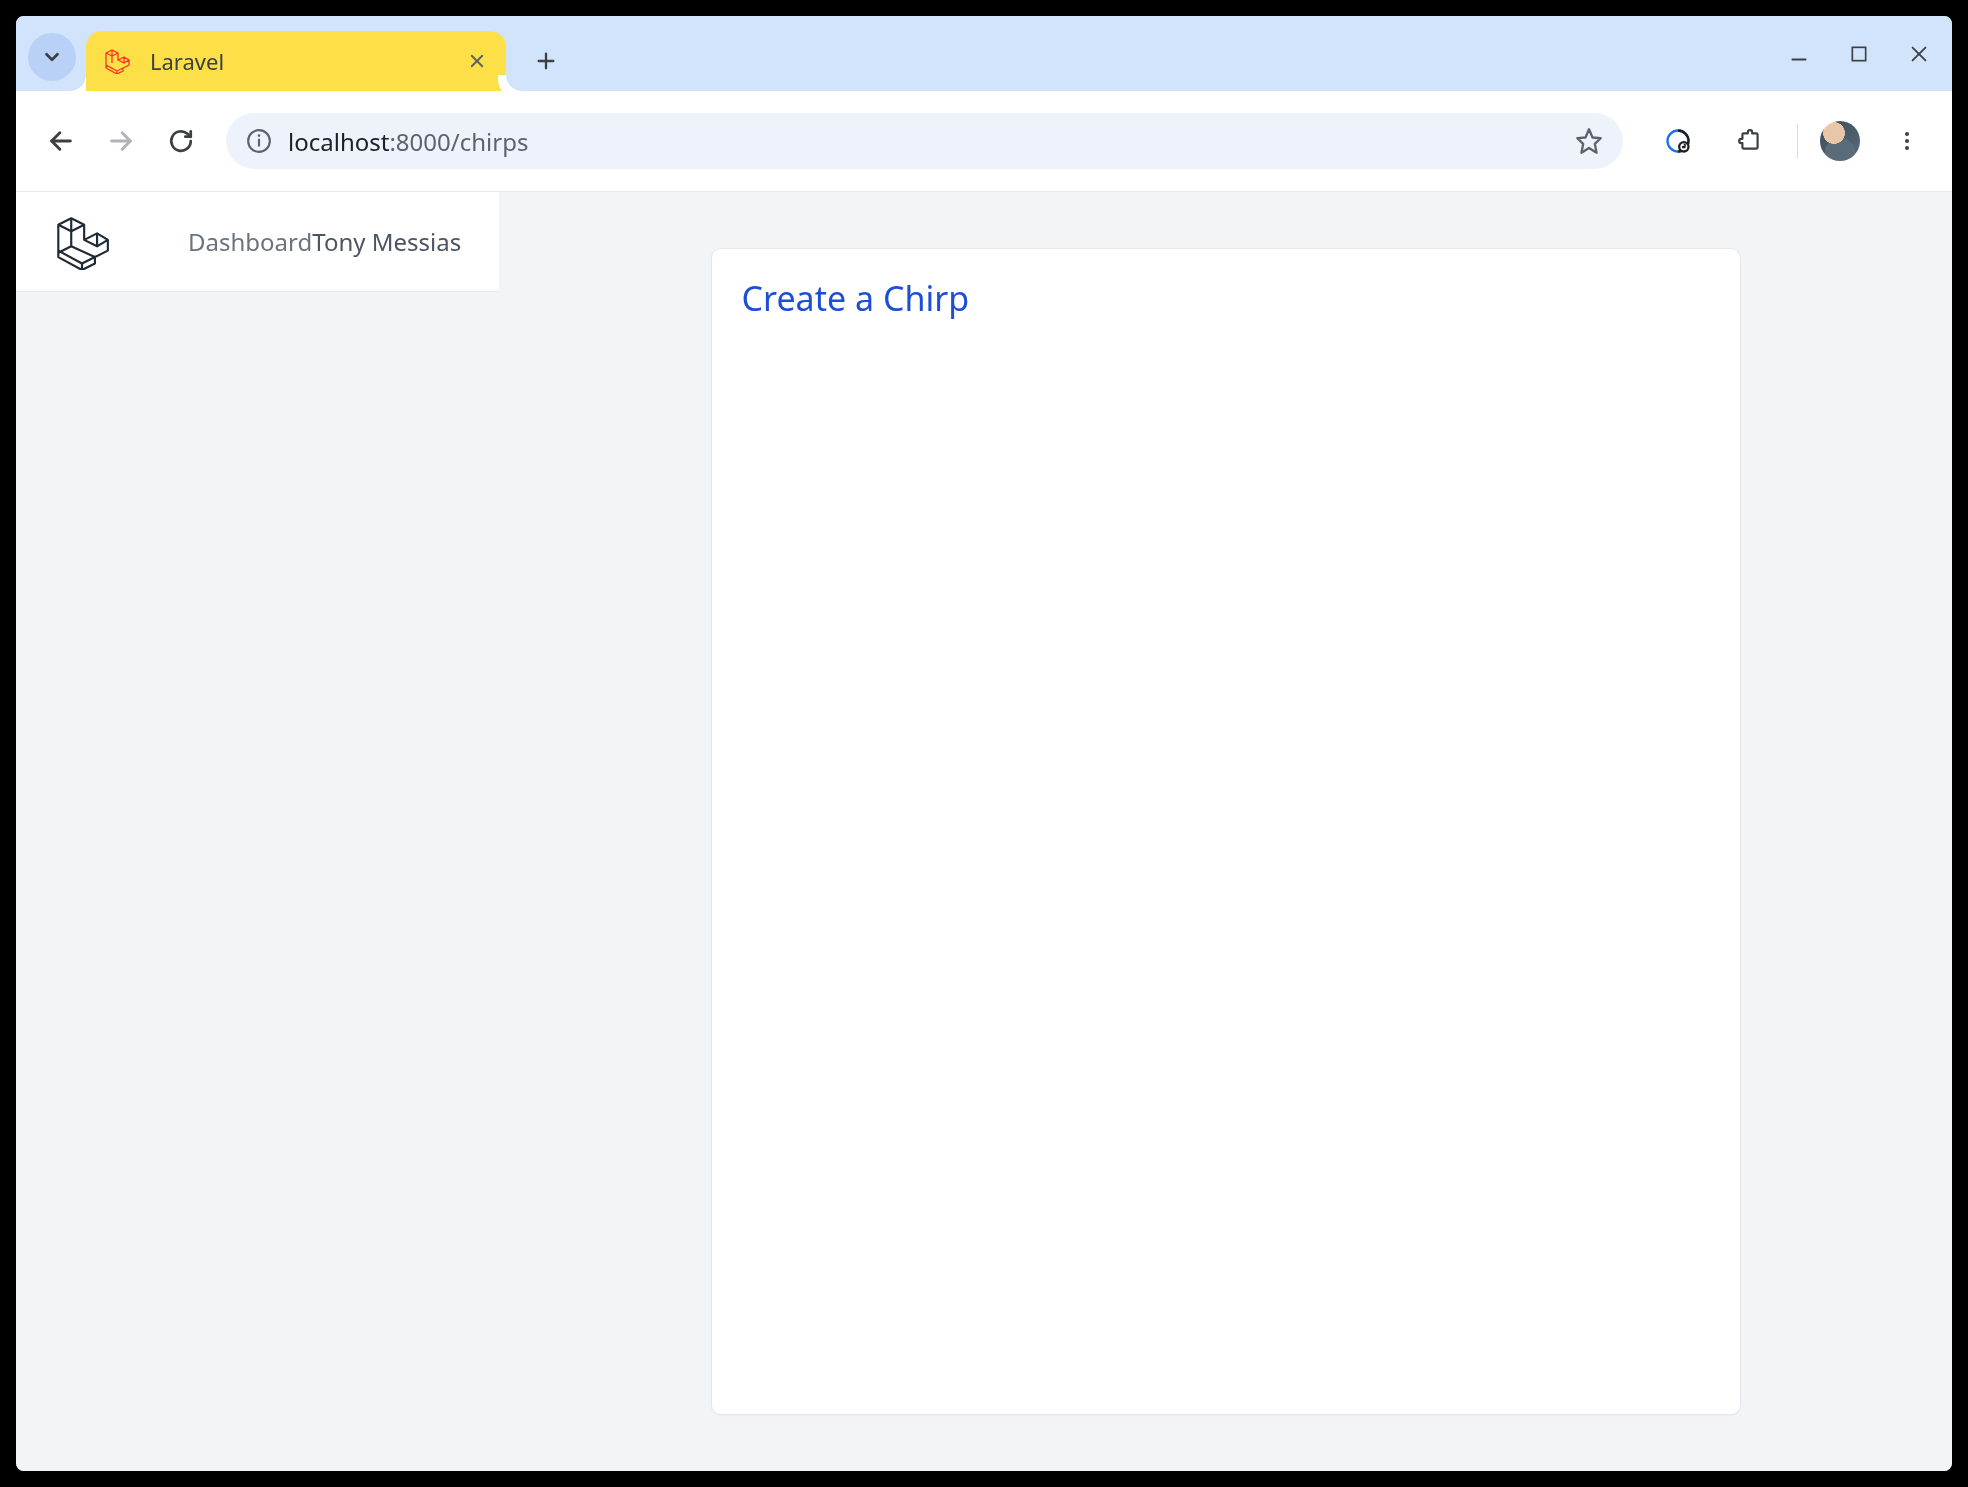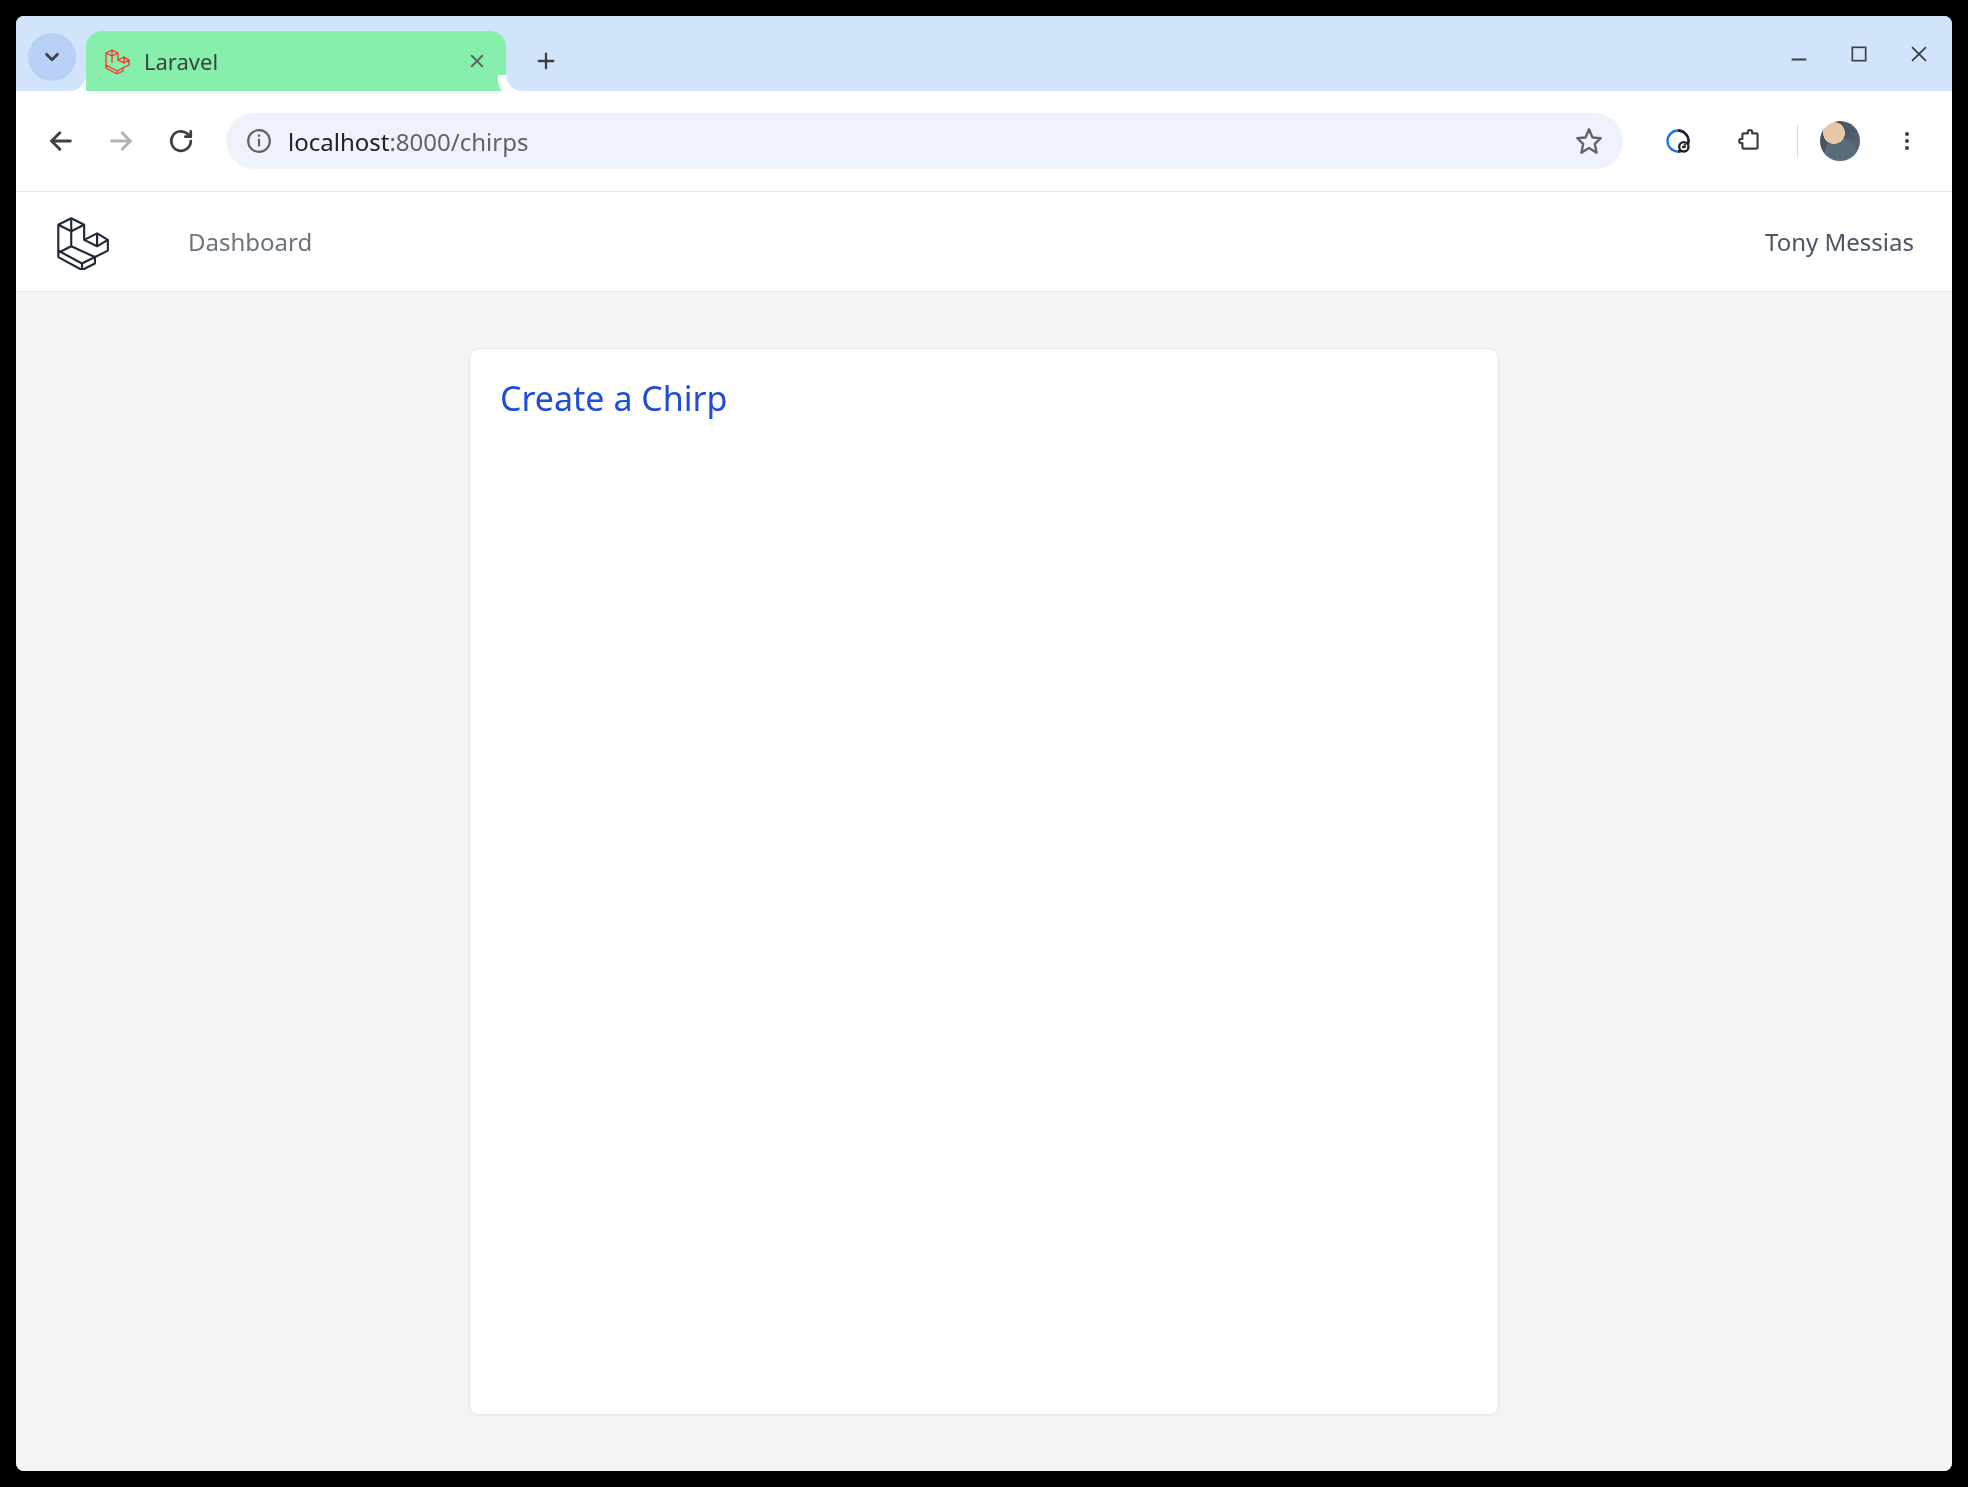--- a/index.html
+++ b/index.html
@@ -37,26 +37,26 @@
   .tab-dropdown {
     width: 48px; height: 48px;
     border-radius: 50%;
     background: #b9d1f6;
     display:flex; align-items:center; justify-content:center;
     margin-right: 10px;
     margin-bottom: 10px;
   }
   .tab {
     height: 60px;
-    background: #86efac;
+    background: #fde047;
     border-radius: 16px 16px 0 0;
     display: flex;
     align-items: center;
     padding: 0 20px 0 18px;
-    gap: 14px;
+    gap: 20px;
     min-width: 420px;
     position: relative;
   }
   .tab::before,
   .tab::after {
     content:"";
     position:absolute;
     bottom:0;
     width:16px; height:16px;
     background:#fff;
@@ -117,21 +117,21 @@
                 radial-gradient(circle at 50% 80%, #5a6b7a 0 40%, transparent 41%),
                 linear-gradient(135deg,#3d4a57,#5a6b7a);
     background-color:#4a5662;
   }
   .divider { width:1px; height:34px; background:#dadce0; }
 
   
   .app {
     flex:1;
     display:flex;
-    flex-direction:column;
+    flex-direction:row;
     background:#f3f4f6;
   }
   .app-nav {
     height:100px;
     background:#fff;
     border-bottom:1px solid #e5e7eb;
     display:flex;
     align-items:center;
     padding:0 38px;
   }

